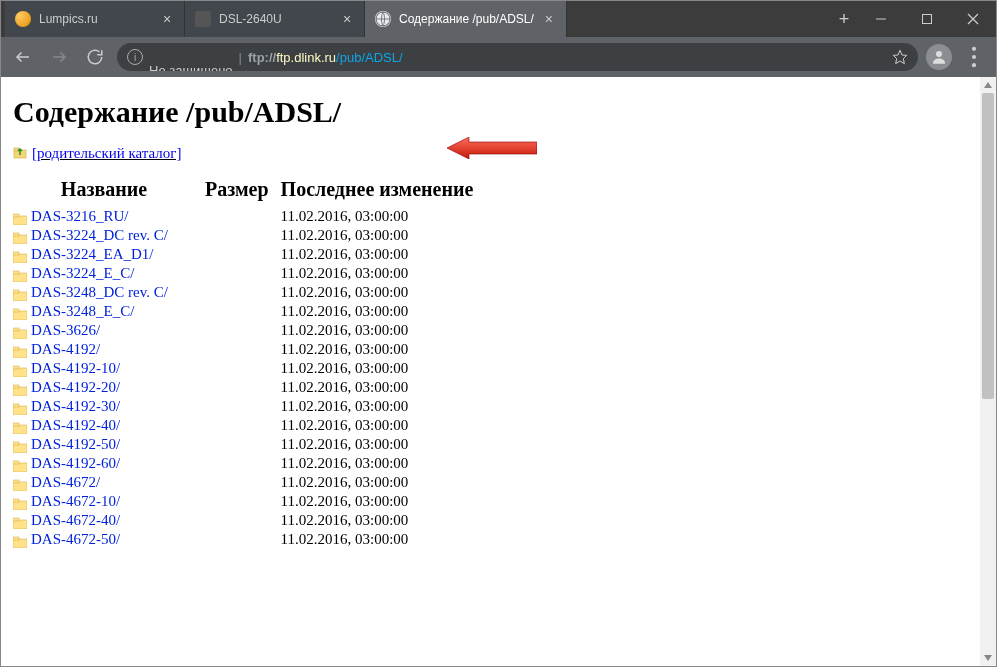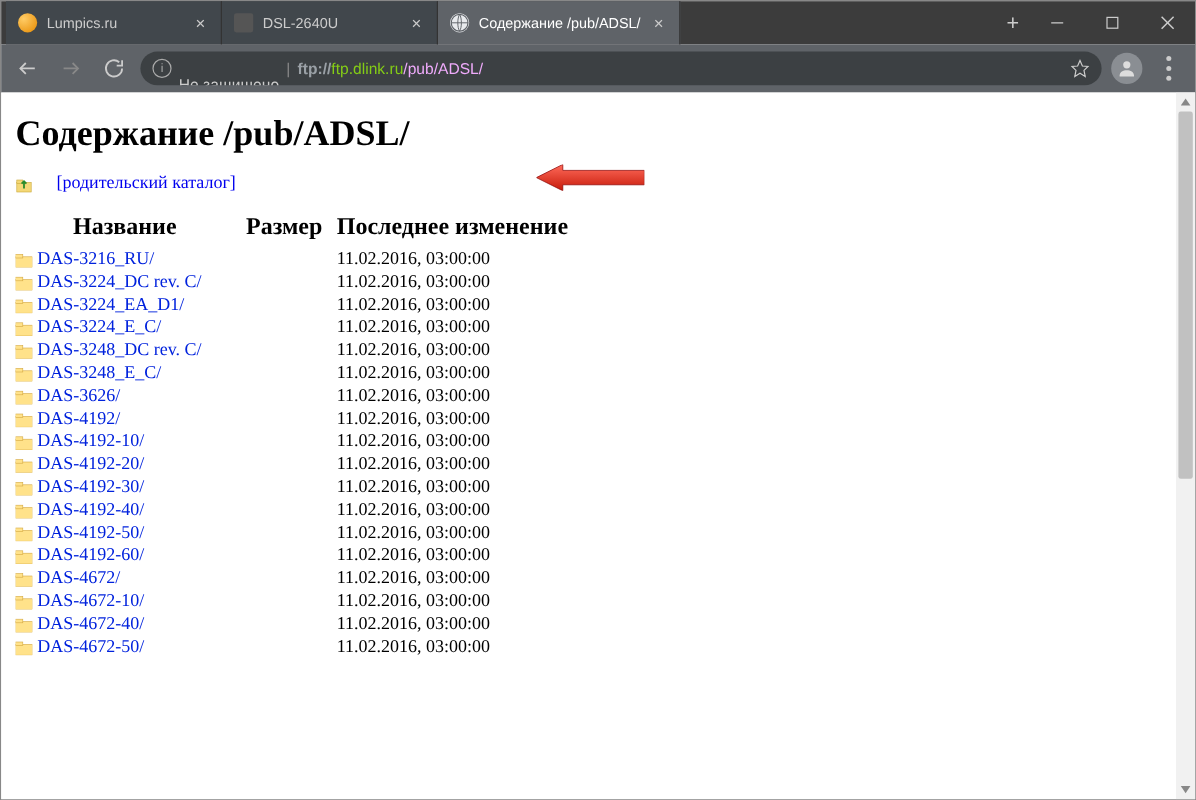--- a/index.html
+++ b/index.html
@@ -149,22 +149,22 @@
       display: flex;
       align-items: center;
       justify-content: center;
       flex-shrink: 0;
       font-size: 10px;
       color: #aaa;
     }
     .omnibox .sec-text { color: #ccc; white-space: nowrap; margin-top: 27px; }
     .omnibox .divider { color: #888; }
     .omnibox .url-scheme { color: #9aa0a6; font-weight: bold; }
-    .omnibox .url-host { color: #84cc16; }
-    .omnibox .url-path { color: #f0abfc; }
+    .omnibox .url-host { color: #fef9c3; }
+    .omnibox .url-path { color: #0ea5e9; }
     .omnibox .star-icon {
       margin-left: auto;
       width: 16px;
       height: 16px;
       color: #ccc;
       flex-shrink: 0;
     }
     .avatar {
       width: 26px;
       height: 26px;
@@ -205,23 +205,24 @@
       font-family: "Times New Roman", serif;
     }
     .content h1 {
       font-size: 30px;
       font-weight: bold;
       margin: 8px 0 16px 0;
       font-family: "Times New Roman", serif;
     }
     .parent-link-row {
       display: flex;
-      align-items: center;
-      gap: 20px;
+      align-items: flex-start;
+      gap: 5px;
       margin-bottom: 14px;
+      text-decoration: underline;
     }
     .up-icon {
       width: 14px;
       height: 14px;
       display: inline-block;
     }
     .parent-link {
       color: #0000ee;
       text-decoration: none;
       font-size: 15px;

